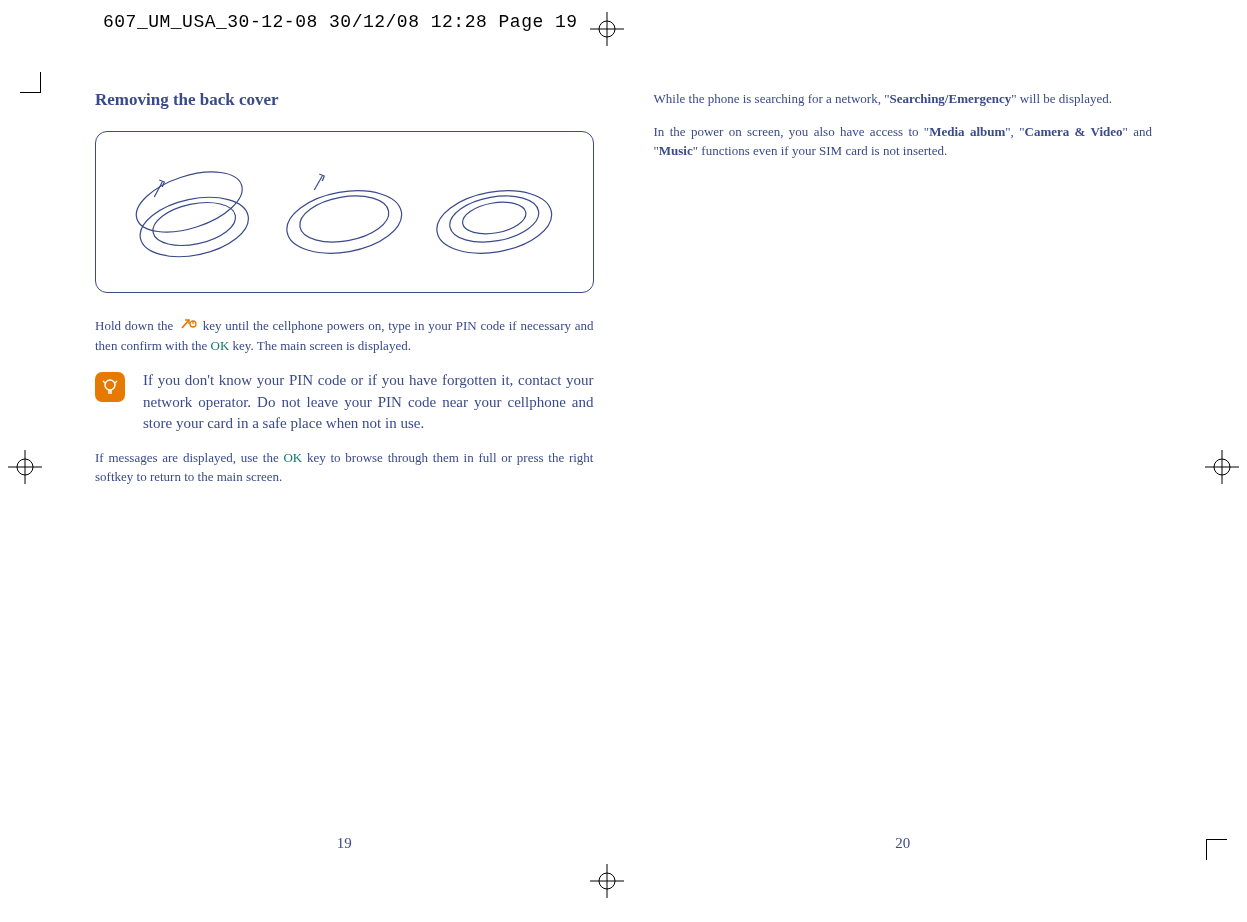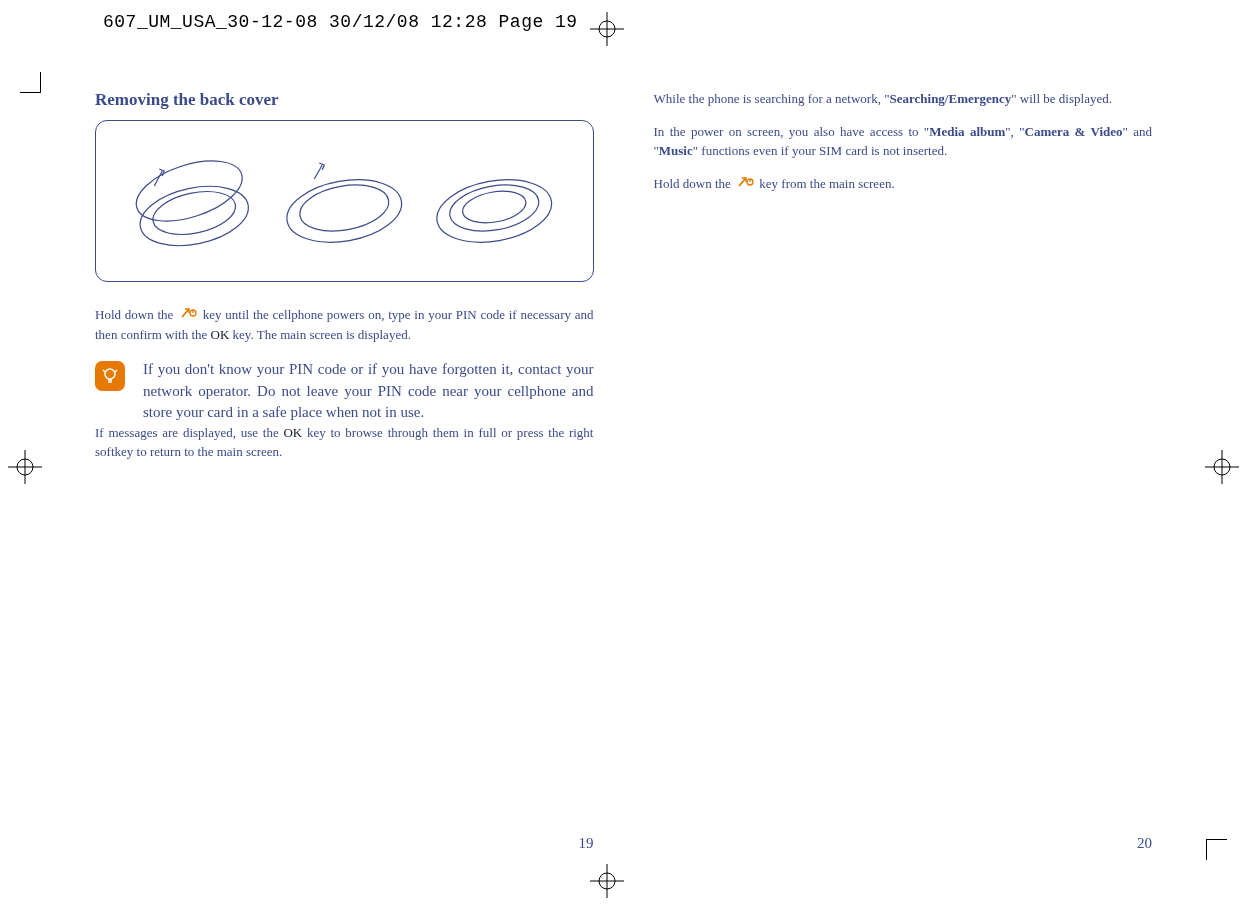--- a/index.html
+++ b/index.html
@@ -54,21 +54,21 @@
     display: flex;
     gap: 60px;
   }
   .column {
     flex: 1;
     min-width: 0;
   }
   .section-title {
     font-weight: bold;
     font-size: 17px;
-    margin-bottom: 10px;
+    margin-bottom: 21px;
   }
   .figure-box {
     border: 1px solid #3a4a8a;
     border-radius: 12px;
     height: 160px;
     margin-bottom: 24px;
     position: relative;
     background: #fff;
   }
   .phone-svg {
@@ -84,33 +84,34 @@
     display: inline-block;
     margin-right: 26px;
   }
   .body-text {
     font-size: 13px;
     line-height: 1.45;
     text-align: justify;
     margin-bottom: 14px;
   }
   .ok-key {
-    color: #0f172a;
+    color: #0f766e;
     font-weight: normal;
     font-family: Liberation Serif, serif;
   }
   .power-icon {
     display: inline-block;
     vertical-align: middle;
     margin: 0 2px;
   }
   .tip-row {
     display: flex;
     align-items: flex-start;
     gap: 18px;
+    margin-bottom: 14px;
   }
   .tip-icon {
     width: 30px;
     height: 30px;
     background: #e67a00;
     border-radius: 7px;
     flex-shrink: 0;
     display: flex;
     align-items: center;
     justify-content: center;
@@ -120,21 +121,21 @@
     font-size: 15px;
     line-height: 1.45;
     text-align: justify;
     flex: 1;
   }
   .bold { font-weight: bold; }
   .page-num {
     position: absolute;
     bottom: 0;
     width: 100%;
-    text-align: right;
+    text-align: center;
     font-size: 15px;
     font-family: Liberation Serif, serif;
   }
   .col-rel { position: relative; height: 100%; }
 </style>
 </head>
 <body>
 
 <div class="print-header">607_UM_USA_30-12-08  30/12/08  12:28  Page 19</div>
 
@@ -233,26 +234,18 @@
     <div class="col-rel">
       <div class="body-text">
         <span>While the phone is searching for a network, "</span><span class="bold">Searching/Emergency</span><span>" will be displayed.</span>
       </div>
 
       <div class="body-text">
         <span>In the power on screen, you also have access to "</span><span class="bold">Media album</span><span>", "</span><span class="bold">Camera &amp; Video</span><span>" and "</span><span class="bold">Music</span><span>" functions even if your SIM card is not inserted.</span>
       </div>
 
 
-      <div class="body-text">
-        <span>Hold down the </span><span class="power-icon"><svg width="18" height="14" viewBox="0 0 18 14">
-              <path d="M3 11 L10 3" stroke="#e67a00" stroke-width="1.8" fill="none"></path>
-              <path d="M6 3 L10 3 L10 7" stroke="#e67a00" stroke-width="1.5" fill="none"></path>
-              <circle cx="14" cy="7" r="3" stroke="#e67a00" stroke-width="1.3" fill="none"></circle>
-              <line x1="14" y1="4" x2="14" y2="7" stroke="#e67a00" stroke-width="1.3"></line>
-            </svg></span><span> key from the main screen.</span>
-      </div>
 
       <div class="page-num">20</div>
     </div>
   </div>
 
 </div>
 
 </body></html>

